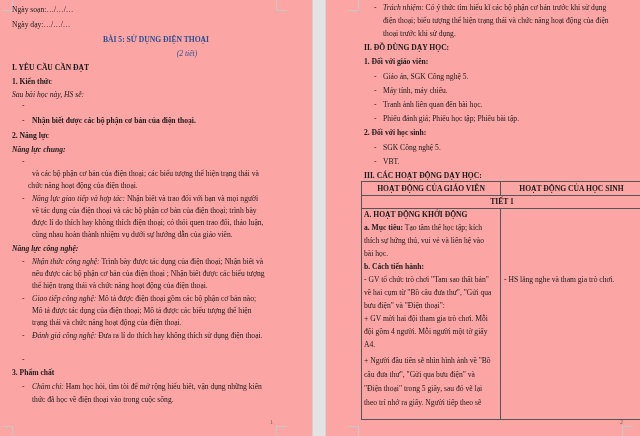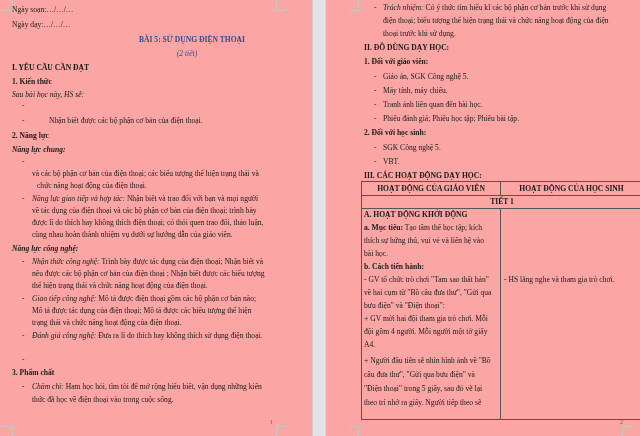--- a/index.html
+++ b/index.html
@@ -36,36 +36,36 @@
 
 <div class="page" id="page1">
 
   <div class="corner" style="left:2px;top:0;border-right-width:1px;border-bottom-width:1px;"></div>
   <div class="corner" style="left:276px;top:0;border-left-width:1px;border-bottom-width:1px;"></div>
   <div class="corner" style="left:2px;top:426px;border-right-width:1px;border-top-width:1px;"></div>
   <div class="corner" style="left:276px;top:426px;border-left-width:1px;border-top-width:1px;"></div>
 
   <div class="line" style="left:12px;top:5px;">Ngày soạn:…/…/…</div>
   <div class="line" style="left:12px;top:20px;">Ngày dạy:…/…/…</div>
-  <div class="line bold blue" style="left:0;width:312px;text-align:center;top:35px;padding-left:36px;">BÀI 5: SỬ DỤNG ĐIỆN THOẠI</div>
+  <div class="line bold blue" style="left:0;width:312px;text-align:center;top:35px;">BÀI 5: SỬ DỤNG ĐIỆN THOẠI</div>
   <div class="line ital blue" style="left:0;width:374px;text-align:center;top:49px;">(2 tiết)</div>
   <div class="line bold" style="left:12px;top:63px;">I. YÊU CẦU CẦN ĐẠT</div>
   <div class="line bold" style="left:12px;top:77px;">1. Kiến thức</div>
   <div class="line ital" style="left:12px;top:90px;">Sau bài học này, HS sẽ:</div>
 
   <div class="dash" style="left:22px;top:101px;">-</div>
   <div class="dash" style="left:22px;top:116px;">-</div>
-  <div class="line" style="left:49px;top:116px;">Nhận biết được các bộ phận cơ bản của điện thoại.</div>
+  <div class="line" style="left:32px;top:116px;font-weight:bold;">Nhận biết được các bộ phận cơ bản của điện thoại.</div>
 
   <div class="line bold" style="left:12px;top:131px;">2. Năng lực</div>
   <div class="line bold ital" style="left:12px;top:145px;">Năng lực chung:</div>
 
   <div class="dash" style="left:22px;top:157px;">-</div>
   <div class="line" style="left:32px;top:169px;">và các bộ phận cơ bản của điện thoại; các biểu tượng thể hiện trạng thái và</div>
-  <div class="line" style="left:37px;top:181px;">chức năng hoạt động của điện thoại.</div>
+  <div class="line" style="left:28px;top:181px;">chức năng hoạt động của điện thoại.</div>
 
   <div class="dash" style="left:22px;top:194px;">-</div>
   <div class="line" style="left:32px;top:194px;"><span class="ital">Năng lực giao tiếp và hợp tác:</span><span> Nhận biết và trao đổi với bạn và mọi người</span></div>
   <div class="line" style="left:32px;top:206px;">về tác dụng của điện thoại và các bộ phận cơ bản của điện thoại; trình bày</div>
   <div class="line" style="left:32px;top:218px;">được lí do thích hay không thích điện thoại; có thói quen trao đổi, thảo luận,</div>
   <div class="line" style="left:32px;top:230px;">cùng nhau hoàn thành nhiệm vụ dưới sự hướng dẫn của giáo viên.</div>
 
   <div class="line bold ital" style="left:12px;top:244px;">Năng lực công nghệ:</div>
 
   <div class="dash" style="left:22px;top:257px;">-</div>

